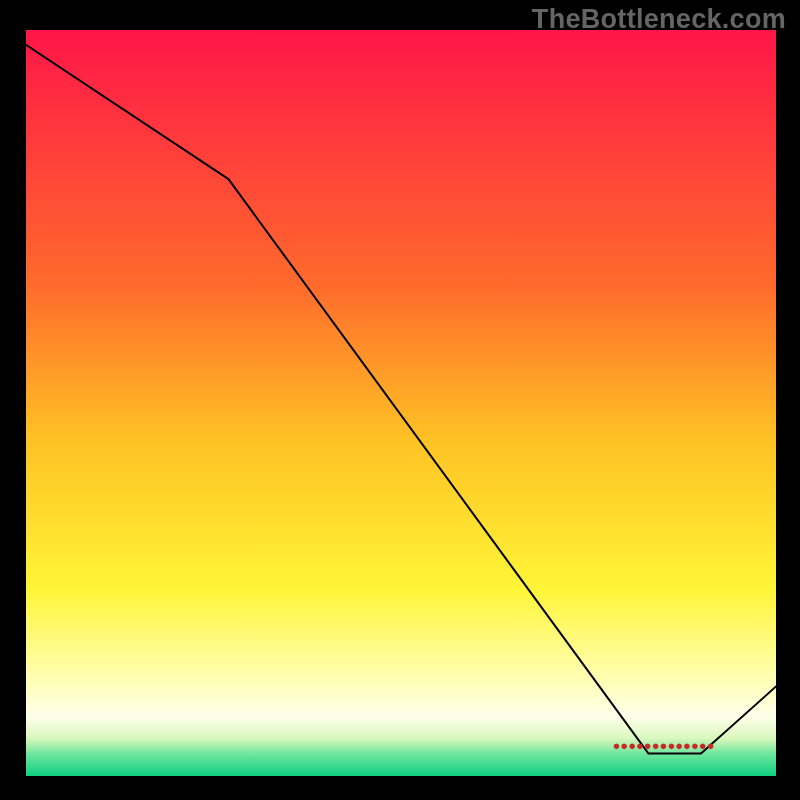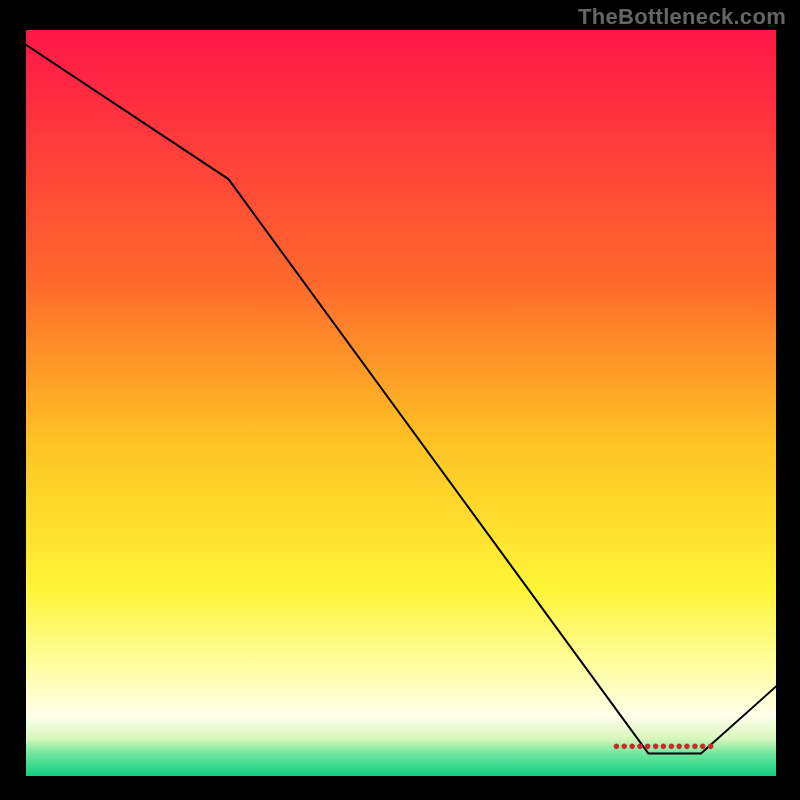--- a/index.html
+++ b/index.html
@@ -15,21 +15,21 @@
     width: 800px;
     height: 800px;
     background: #000;
   }
   .watermark {
     position: absolute;
     top: 4px;
     right: 14px;
     color: #656565;
     font-family: Arial, Helvetica, sans-serif;
-    font-size: 22px;
+    font-size: 27px;
     font-weight: bold;
     letter-spacing: 0.3px;
     user-select: none;
     pointer-events: none;
   }
   svg {
     display: block;
   }
 </style>
 </head>

